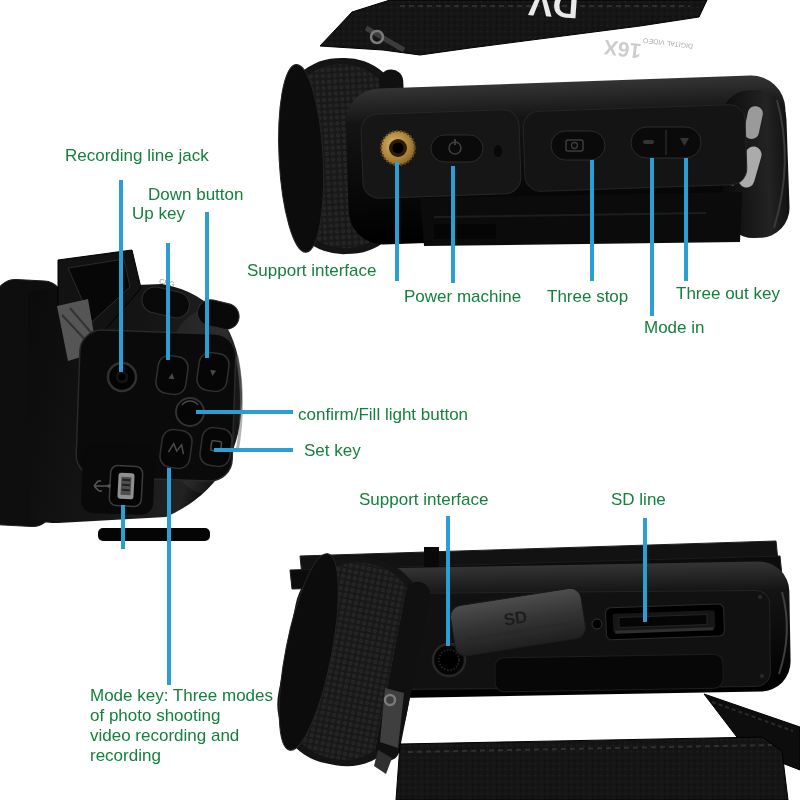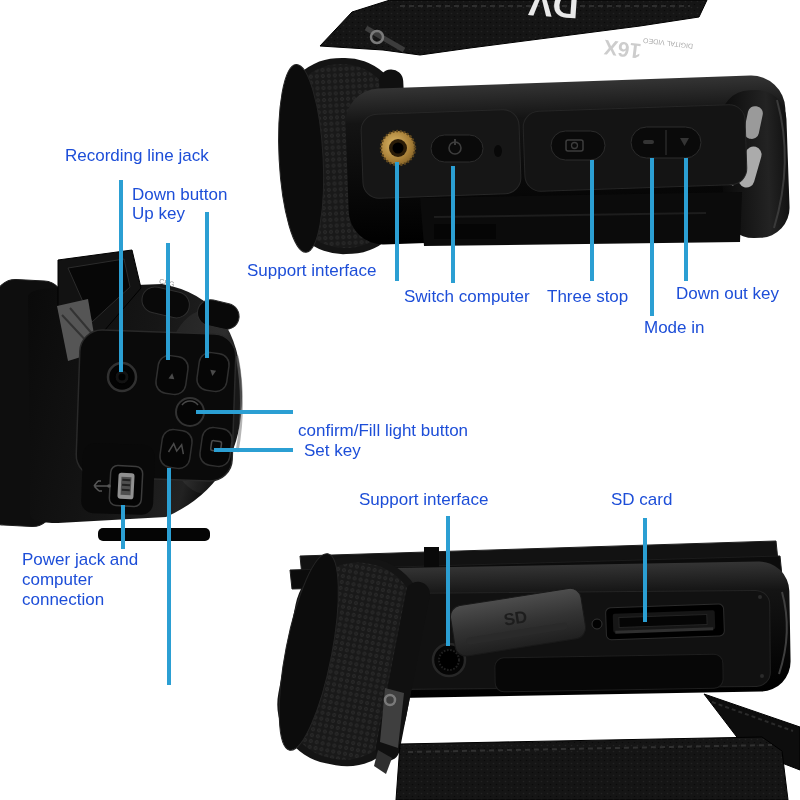--- a/index.html
+++ b/index.html
@@ -2,21 +2,21 @@
 <html><head>
 <meta charset="utf-8">
 <style>
   html,body{margin:0;padding:0;background:#fff;}
   .canvas{position:relative;width:800px;height:800px;background:#ffffff;overflow:hidden;
           font-family:"Liberation Sans",sans-serif;}
   .art{position:absolute;left:0;top:0;z-index:1;}
   .cl{position:absolute;background:#2b9fd3;z-index:3;}
   .cl.v{width:4px;}
   .cl.h{height:4px;}
-  .lbl{position:absolute;z-index:4;font-size:17px;line-height:20px;color:#1d4ed8;white-space:nowrap;}
+  .lbl{position:absolute;z-index:4;font-size:17px;line-height:20px;color:#15803d;white-space:nowrap;}
   .lbl div{white-space:nowrap;}
 </style>
 </head>
 <body>
 
 <div class="canvas">
 
   <svg class="art" width="800" height="800" viewBox="0 0 800 800">
     <defs>
       <linearGradient id="bodyGrad" x1="0" y1="0" x2="0" y2="1">
@@ -263,32 +263,33 @@
   <div class="cl v" style="left:650px;top:158px;height:158px"></div>
   <div class="cl v" style="left:684px;top:158px;height:123px"></div>
   <div class="cl h" style="left:196px;top:410px;width:97px"></div>
   <div class="cl h" style="left:214px;top:448px;width:79px"></div>
   <div class="cl v" style="left:121px;top:505px;height:44px"></div>
   <div class="cl v" style="left:167px;top:468px;height:217px"></div>
   <div class="cl v" style="left:446px;top:516px;height:130px"></div>
   <div class="cl v" style="left:643px;top:518px;height:104px"></div>
 
   <div class="lbl" style="left:65px;top:146px">Recording line jack</div>
-  <div class="lbl" style="left:132px;top:185px">Down button</div>
+  <div class="lbl" style="left:148px;top:185px">Down button</div>
   <div class="lbl" style="left:132px;top:204px">Up key</div>
   <div class="lbl" style="left:247px;top:261px">Support interface</div>
-  <div class="lbl" style="left:404px;top:287px">Switch computer</div>
+  <div class="lbl" style="left:404px;top:287px">Power machine</div>
   <div class="lbl" style="left:547px;top:287px">Three stop</div>
-  <div class="lbl" style="left:676px;top:284px">Down out key</div>
+  <div class="lbl" style="left:676px;top:284px">Three out key</div>
   <div class="lbl" style="left:644px;top:318px">Mode in</div>
-  <div class="lbl" style="left:298px;top:421px">confirm/Fill light button</div>
+  <div class="lbl" style="left:298px;top:405px">confirm/Fill light button</div>
   <div class="lbl" style="left:304px;top:441px">Set key</div>
   <div class="lbl" style="left:359px;top:490px">Support interface</div>
-  <div class="lbl" style="left:611px;top:490px">SD card</div>
-
-  <div class="lbl" style="left:22px;top:550px">
-    <div>Power jack and</div>
-    <div>computer</div>
-    <div>connection</div>
+  <div class="lbl" style="left:611px;top:490px">SD line</div>
+
+
+  <div class="lbl" style="left:90px;top:686px">
+    <div>Mode key: Three modes</div>
+    <div>of photo shooting</div>
+    <div>video recording and</div>
+    <div>recording</div>
   </div>
 
-
 </div>
 
 </body></html>

